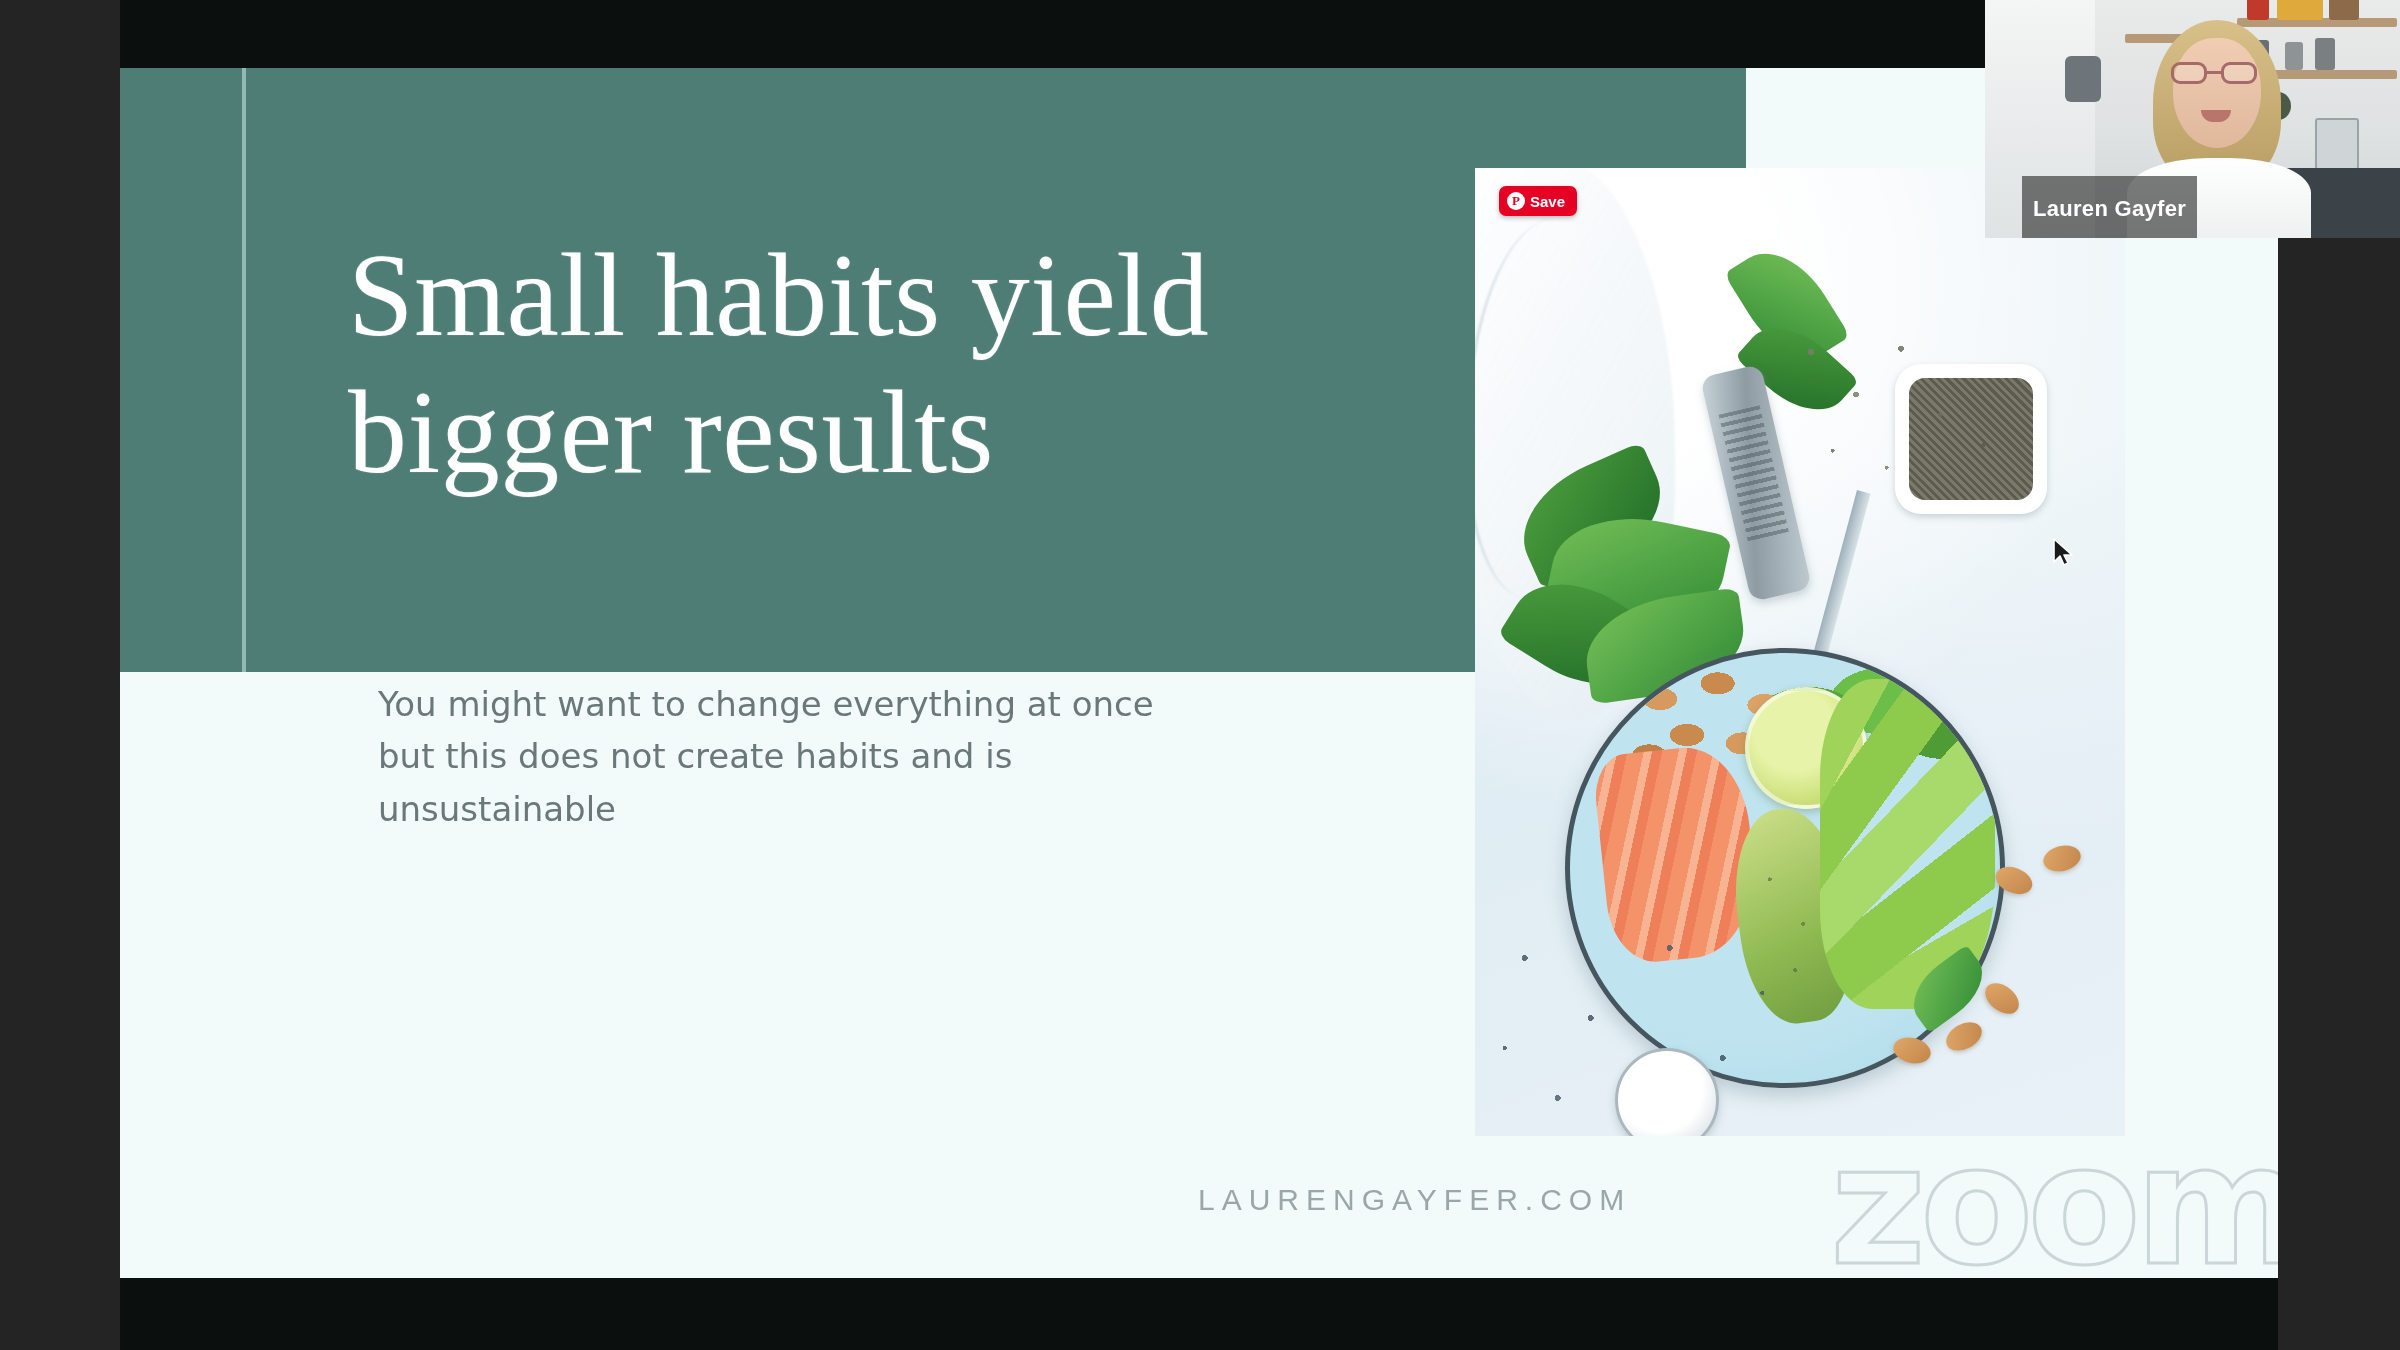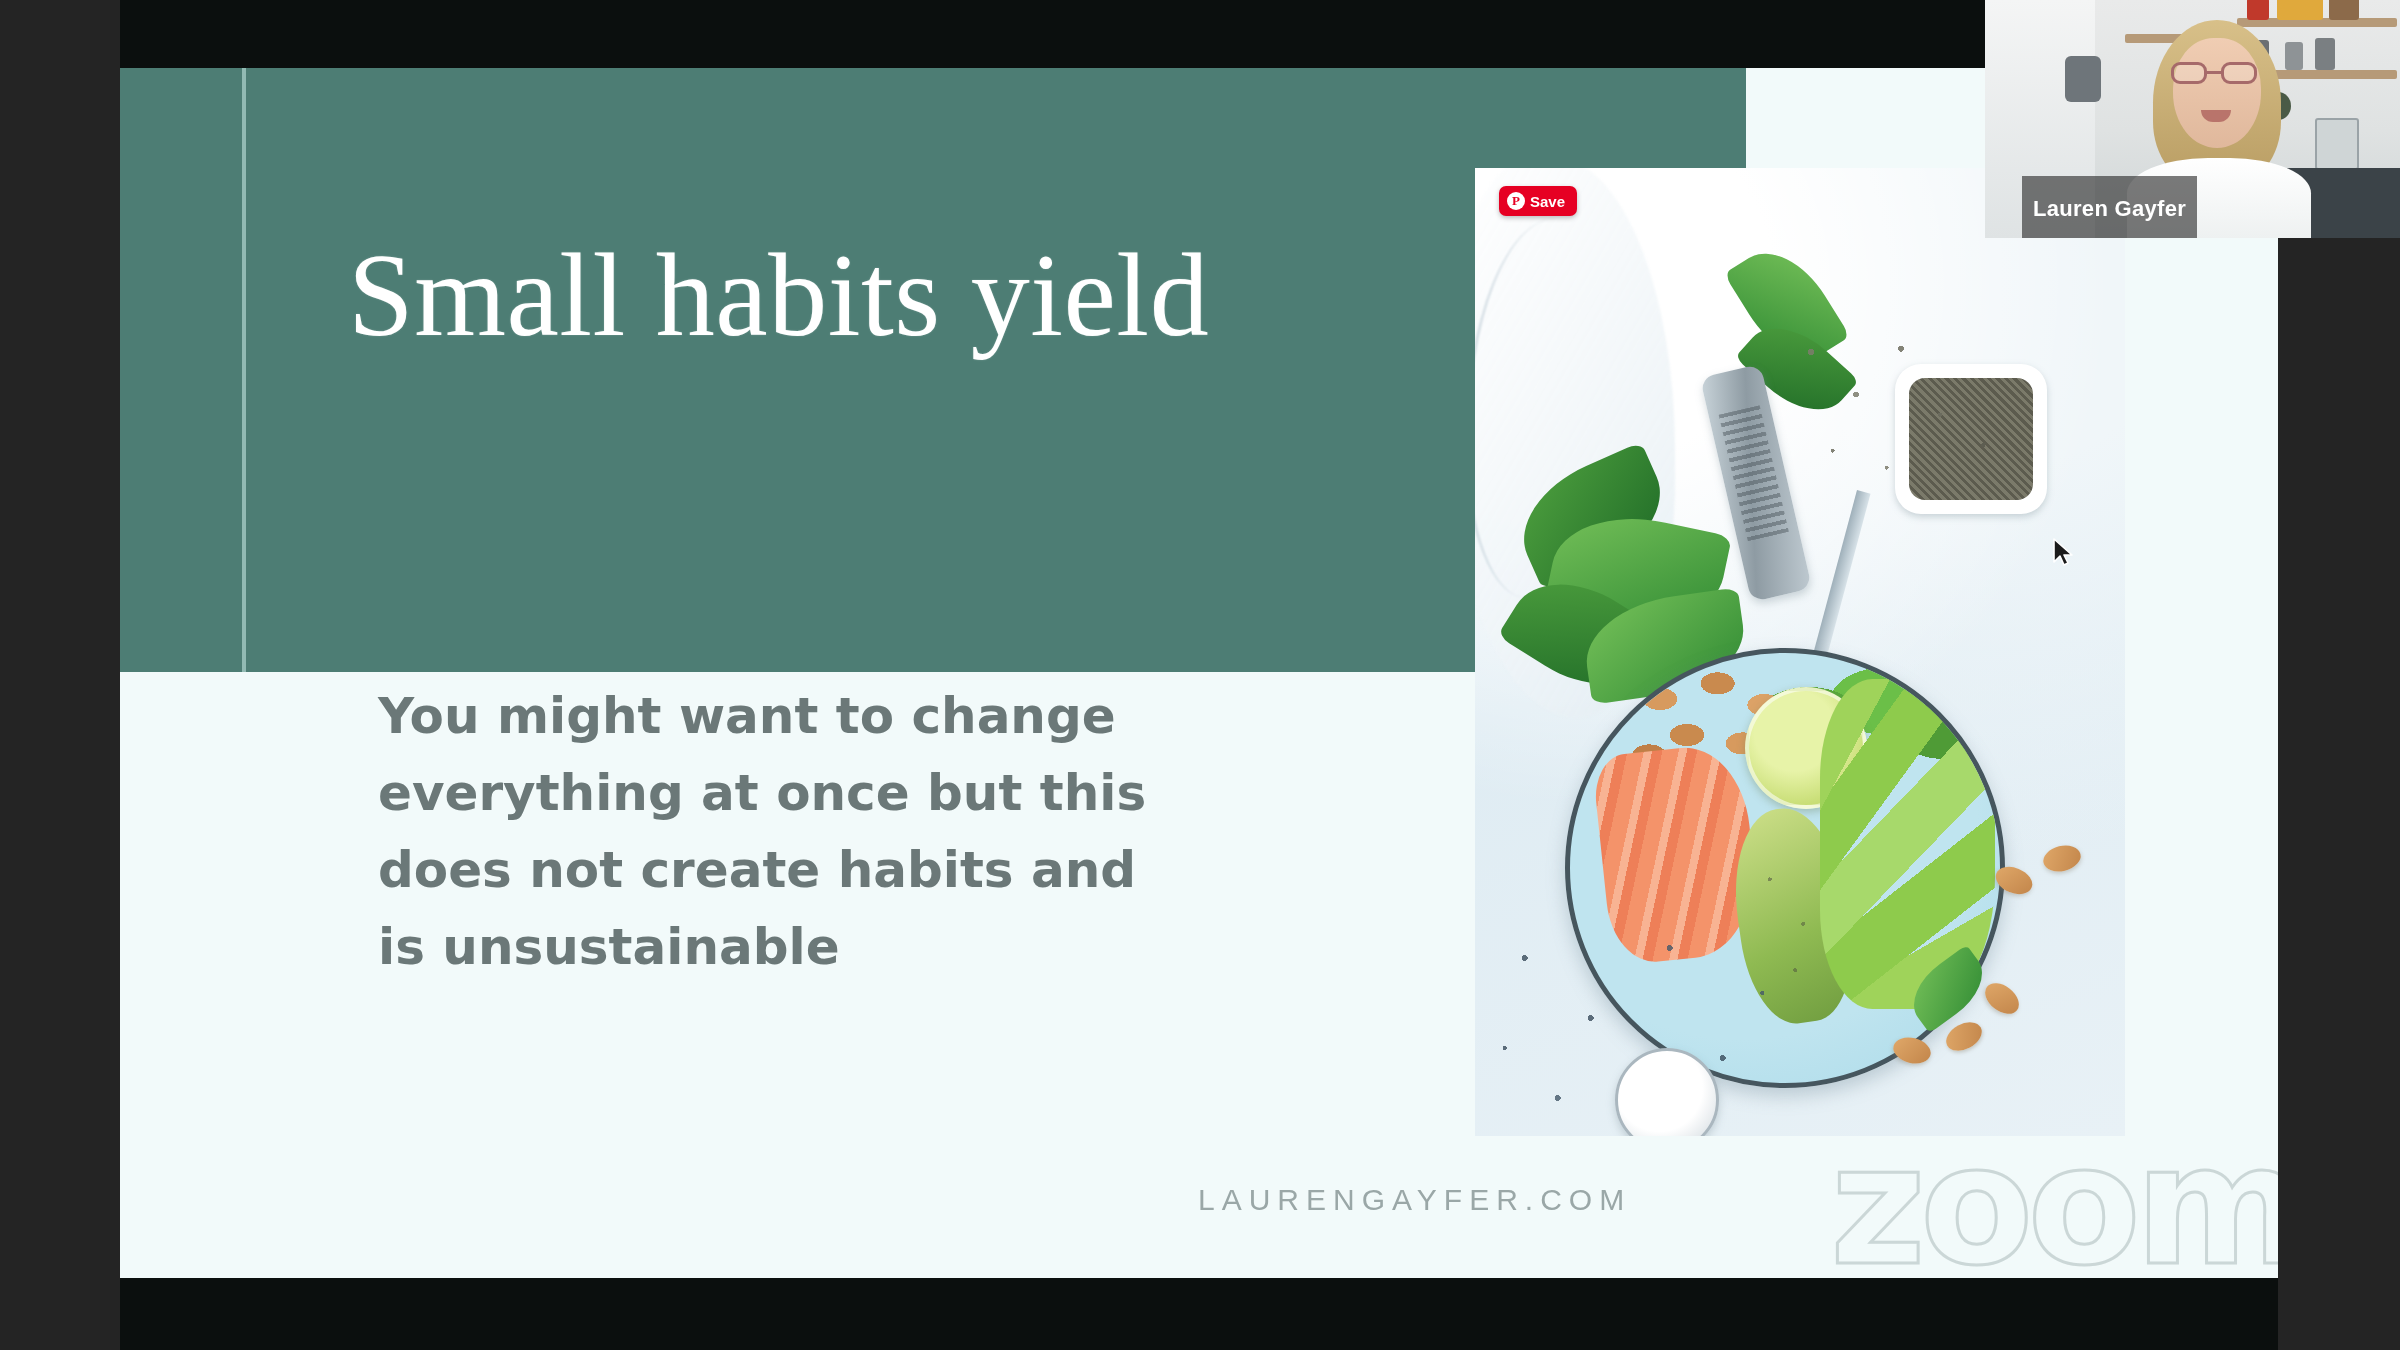--- a/index.html
+++ b/index.html
@@ -37,22 +37,22 @@
     position:absolute; left:228px; top:160px; width:1230px;
     font-family:"Liberation Serif", serif;
     font-size:118px; line-height:1.16; color:#ffffff;
     letter-spacing:.5px;
     text-shadow:0 0 2px rgba(255,255,255,.25);
   }
 
   .slide-body {
     position:absolute; left:258px; top:610px; width:780px;
     font-family:"DejaVu Sans", sans-serif;
-    font-size:50px; line-height:1.54; color:#6b7878;
-    font-weight:700;
+    font-size:34px; line-height:1.54; color:#6b7878;
+    font-weight:400;
   }
 
   .slide-footer {
     position:absolute; left:1078px; top:1115px;
     font-family:"Liberation Sans", sans-serif;
     font-size:30px; letter-spacing:7px; color:#9aa7a7;
     white-space:nowrap;
   }
 
   
@@ -338,20 +338,21 @@
   <div class="stage-black"></div>
 
   <div class="slide">
 
     <div class="slide-green">
       <div class="accent-rule"></div>
     </div>
 
     <div class="slide-title">
       <div>Small habits yield</div>
+      <div>bigger results</div>
     </div>
 
     <div class="slide-body">You might want to change everything at once but this does not create habits and is unsustainable</div>
 
     <div class="slide-footer">LAURENGAYFER.COM</div>
 
     <div class="zoom-watermark">zoom</div>
 
     <div class="food-photo">
       <div class="photo-bg"></div>

